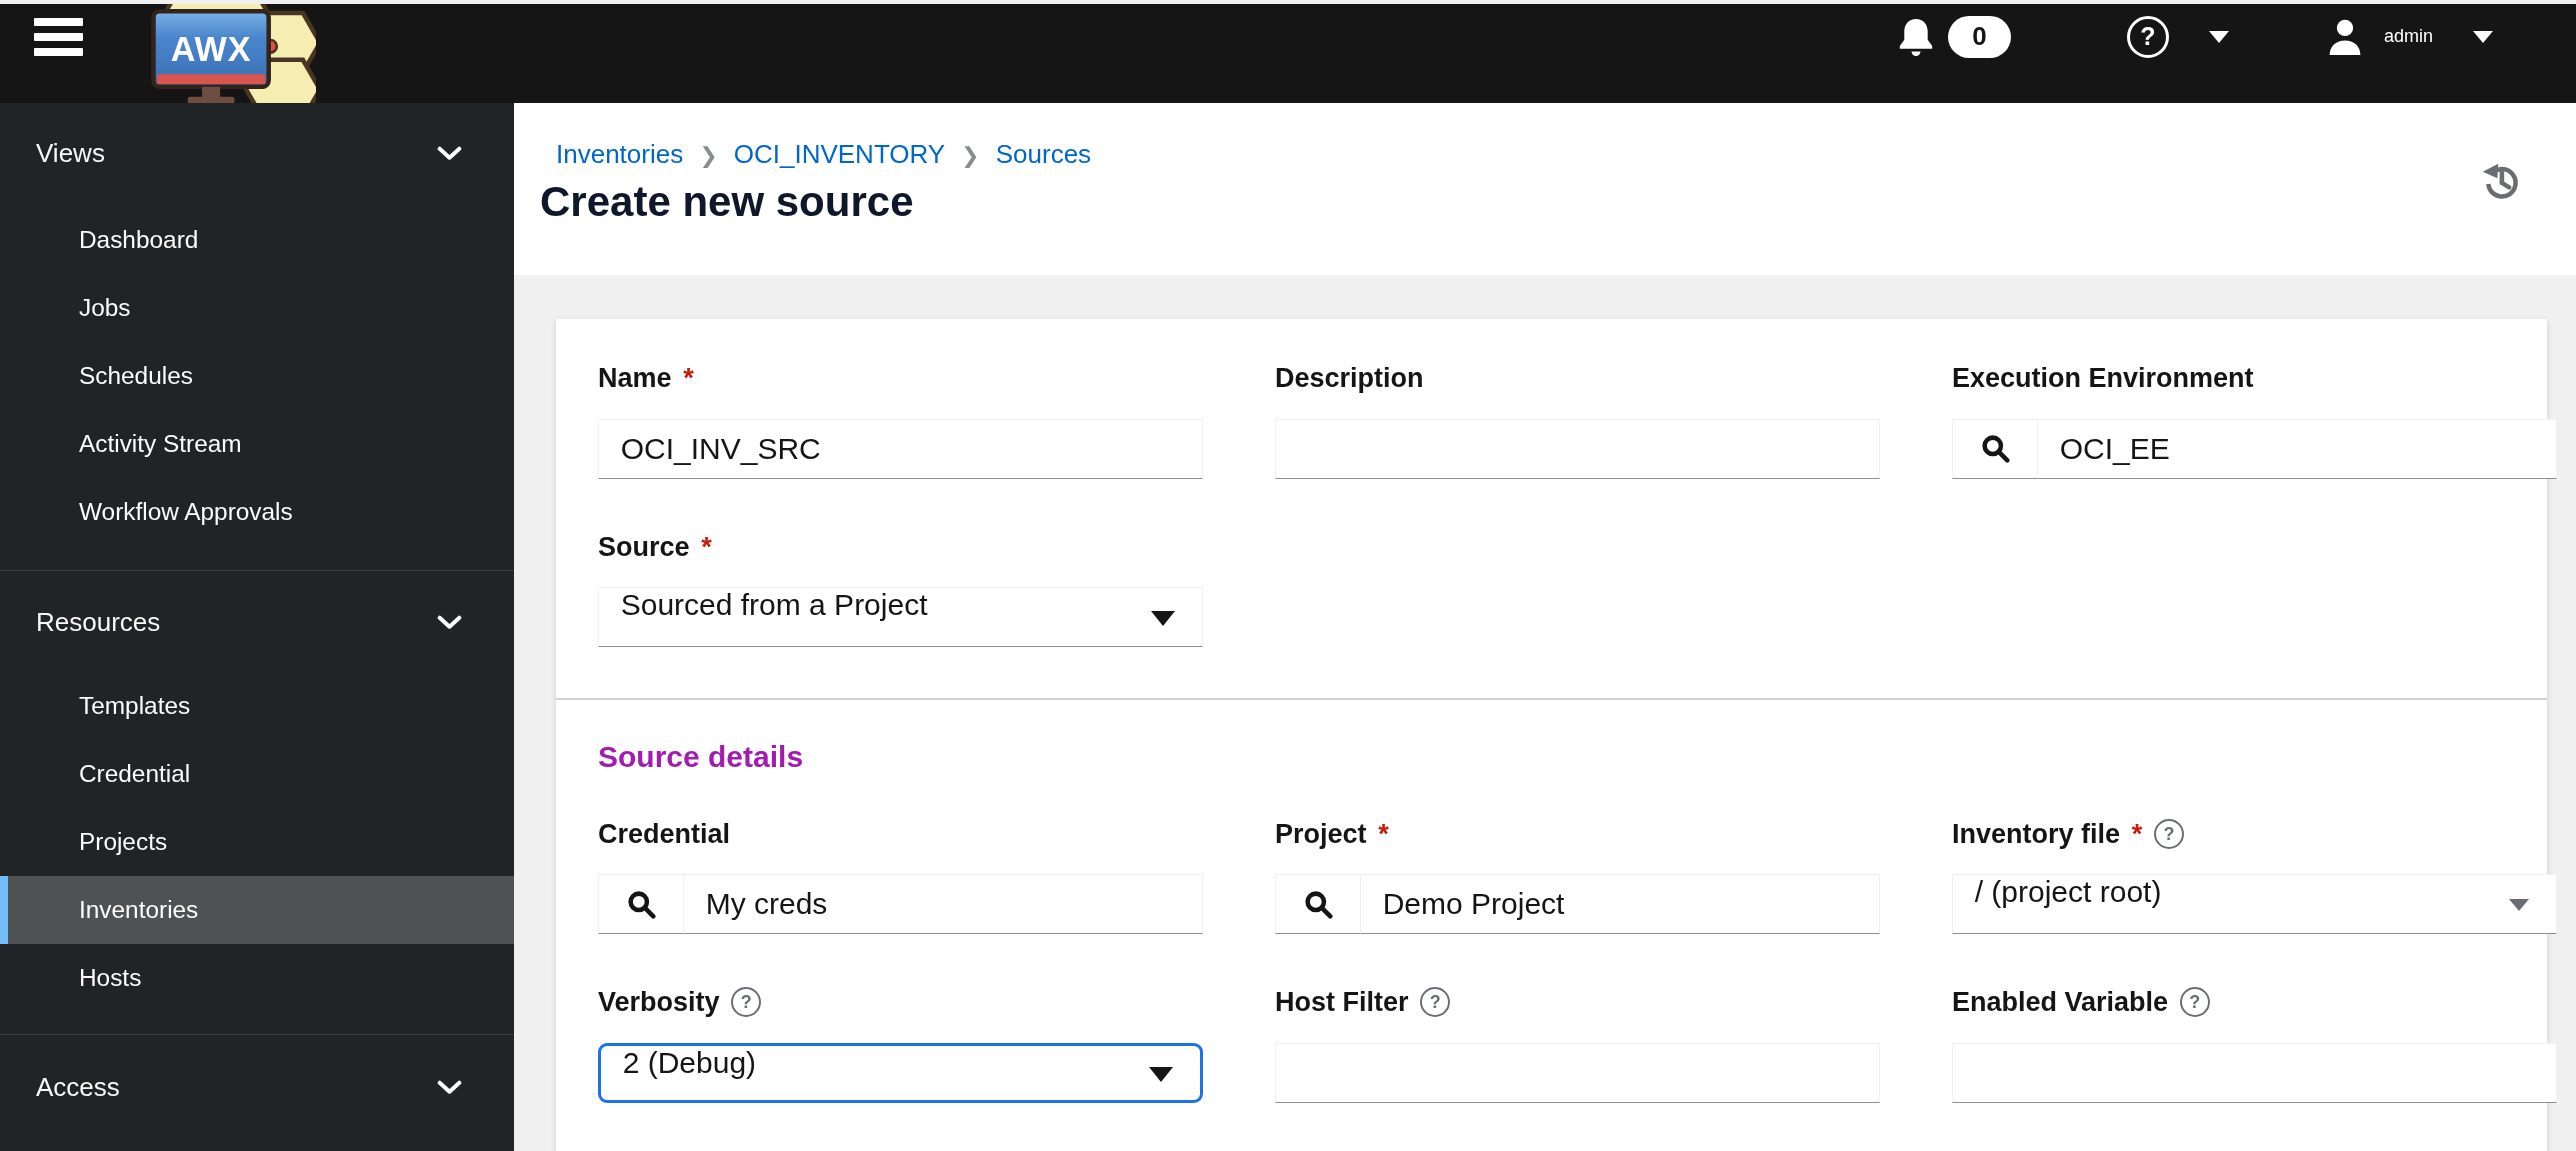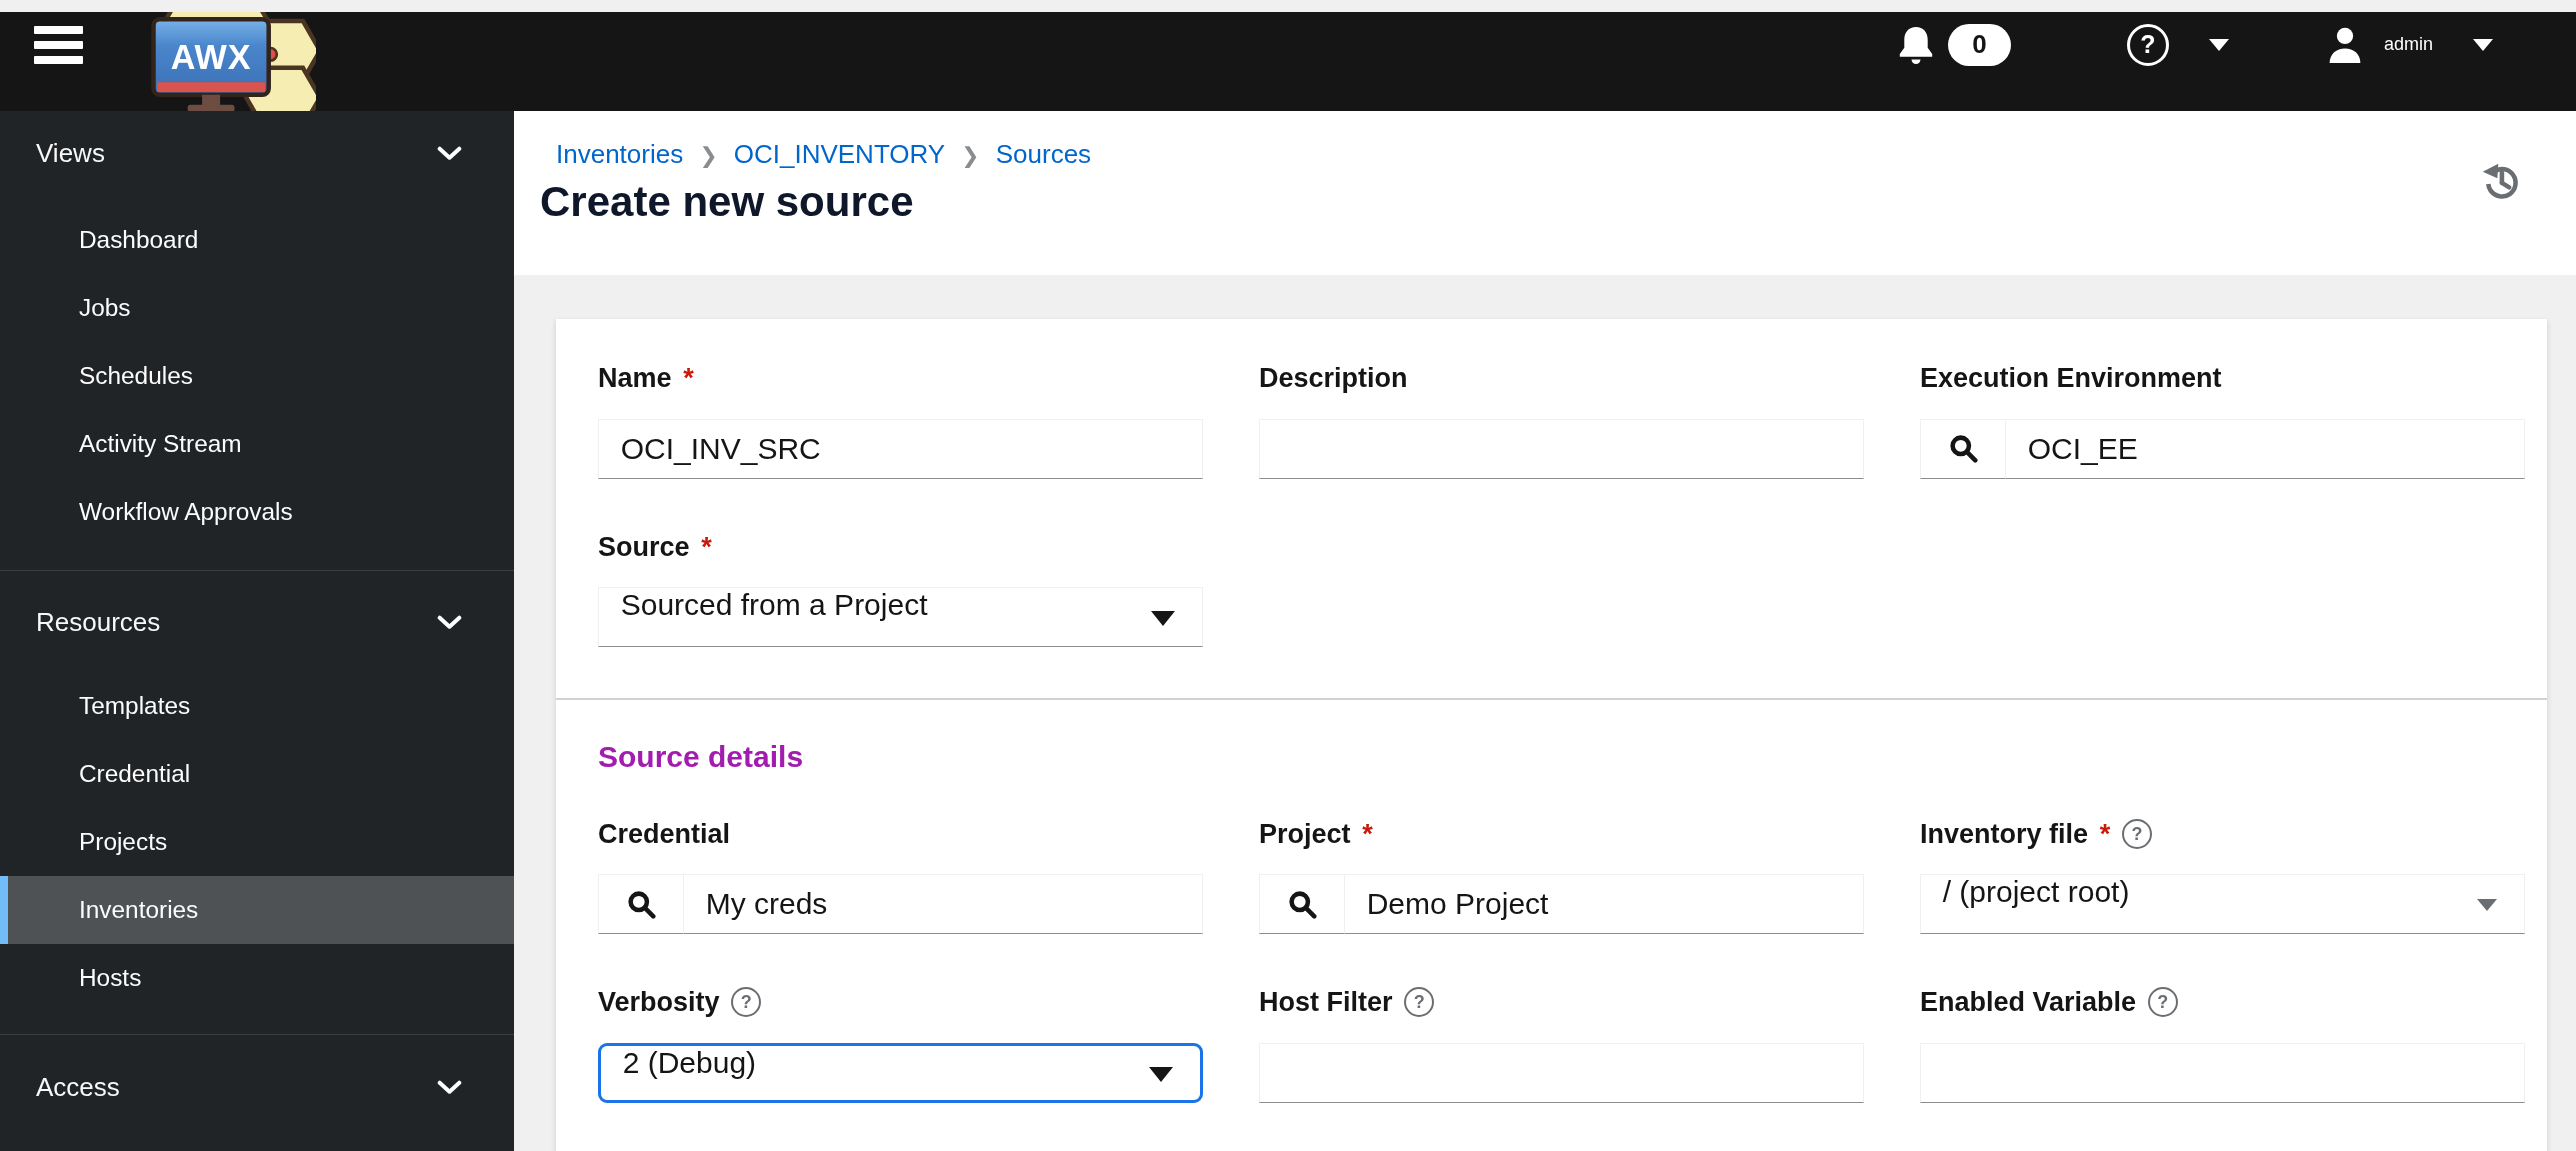--- a/index.html
+++ b/index.html
@@ -1,20 +1,20 @@
 <!DOCTYPE html>
 <html style="font-size:14.4px"><head>
 <meta charset="utf-8">
 <style>
   * { margin:0; padding:0; box-sizing:border-box; }
   html,body { width:2576px; height:1152px; overflow:hidden; }
   body { font-family:"Liberation Sans","DejaVu Sans",sans-serif; background:#f0f0f0; position:relative; }
 
   
-  .topbar { position:absolute; left:0; top:12px; width:2576px; height:99px; background:#151515; z-index:30; }
+  .topbar { position:absolute; left:0; top:4px; width:2576px; height:99px; background:#151515; z-index:30; }
   .hamburger { position:absolute; left:34px; top:14.4px; width:49px; height:38px; display:flex; flex-direction:column; justify-content:space-between; cursor:pointer; }
   .hamburger span { display:block; width:49px; height:8.1px; background:#ffffff; border-radius:0.9px; }
   .logo { position:absolute; left:135px; top:0; }
   .topbar-right { position:absolute; right:83px; top:0; height:65px; display:flex; align-items:center; }
   .badge-pill { background:#ffffff; color:#151515; border-radius:21.7px; min-width:63px; height:42px; display:flex; align-items:center; justify-content:center; font-size:26px; font-weight:bold; margin-left:14.4px; }
   .help-circ { width:42px; height:42px; border:3.6px solid #ffffff; border-radius:50%; color:#ffffff; display:flex; align-items:center; justify-content:center; font-size:25px; font-weight:bold; margin-left:116px; }
   .caret-down-white { width:0; height:0; border-left:10.8px solid transparent; border-right:10.8px solid transparent; border-top:12.6px solid #ffffff; margin-left:40px; }
   .user-icon { margin-left:97px; }
   .username { color:#ffffff; font-size:18px; margin-left:20px; }
 
@@ -33,21 +33,21 @@
   .content { position:absolute; left:514px; top:99px; width:2062px; height:1052px; background:#f0f0f0; }
   .white-band { position:absolute; left:0; top:0; right:0; height:176px; background:#ffffff; }
   .breadcrumb { position:absolute; left:42px; top:40px; display:flex; align-items:center; gap:16.2px; font-size:26px; }
   .crumb { color:#0066cc; text-decoration:none; cursor:pointer; }
   .crumb-sep { color:#8a8d90; font-size:21.7px; font-weight:bold; padding-top:2.7px; }
   .page-title { position:absolute; left:26px; top:79px; font-size:42px; font-weight:bold; color:#0f172a; }
   .history-btn { position:absolute; right:54px; top:61px; width:42px; height:42px; cursor:pointer; }
 
   
   .card { position:absolute; left:42px; top:220px; width:1991px; bottom:-27px; background:#ffffff; box-shadow:0 1.8px 5.4px rgba(0,0,0,0.15); padding:42px 42px 0 42px; }
-  .form-grid { display:grid; grid-template-columns:repeat(3,605px); column-gap:56px; }
+  .form-grid { display:grid; grid-template-columns:repeat(3,605px); column-gap:72px; }
   .label-row { display:flex; align-items:center; gap:11.7px; margin-bottom:23.5px; font-size:27px; font-weight:bold; color:#151515; line-height:34px; }
   .req { color:#c9190b; font-weight:bold; font-size:27px; }
   .help-icon { width:30px; height:30px; border:2.7px solid #6a6e73; border-radius:50%; color:#6a6e73; font-size:18px; font-weight:bold; display:inline-flex; align-items:center; justify-content:center; cursor:pointer; }
 
   .text-input { width:100%; height:60px; background:#ffffff; border:1.8px solid #f0f0f0; border-bottom:1.8px solid #8a8d90; font-size:30px; color:#151515; padding:0 21.7px; outline:none; font-family:inherit; }
 
   .search-group { display:flex; width:100%; height:60px; }
   .search-btn { width:85px; height:60px; background:#ffffff; border:1.8px solid #f0f0f0; border-bottom:1.8px solid #8a8d90; border-right:none; display:flex; align-items:center; justify-content:center; cursor:pointer; flex:none; }
   .search-group .text-input { border-left:1.8px solid #f0f0f0; flex:1; width:auto; }
 

